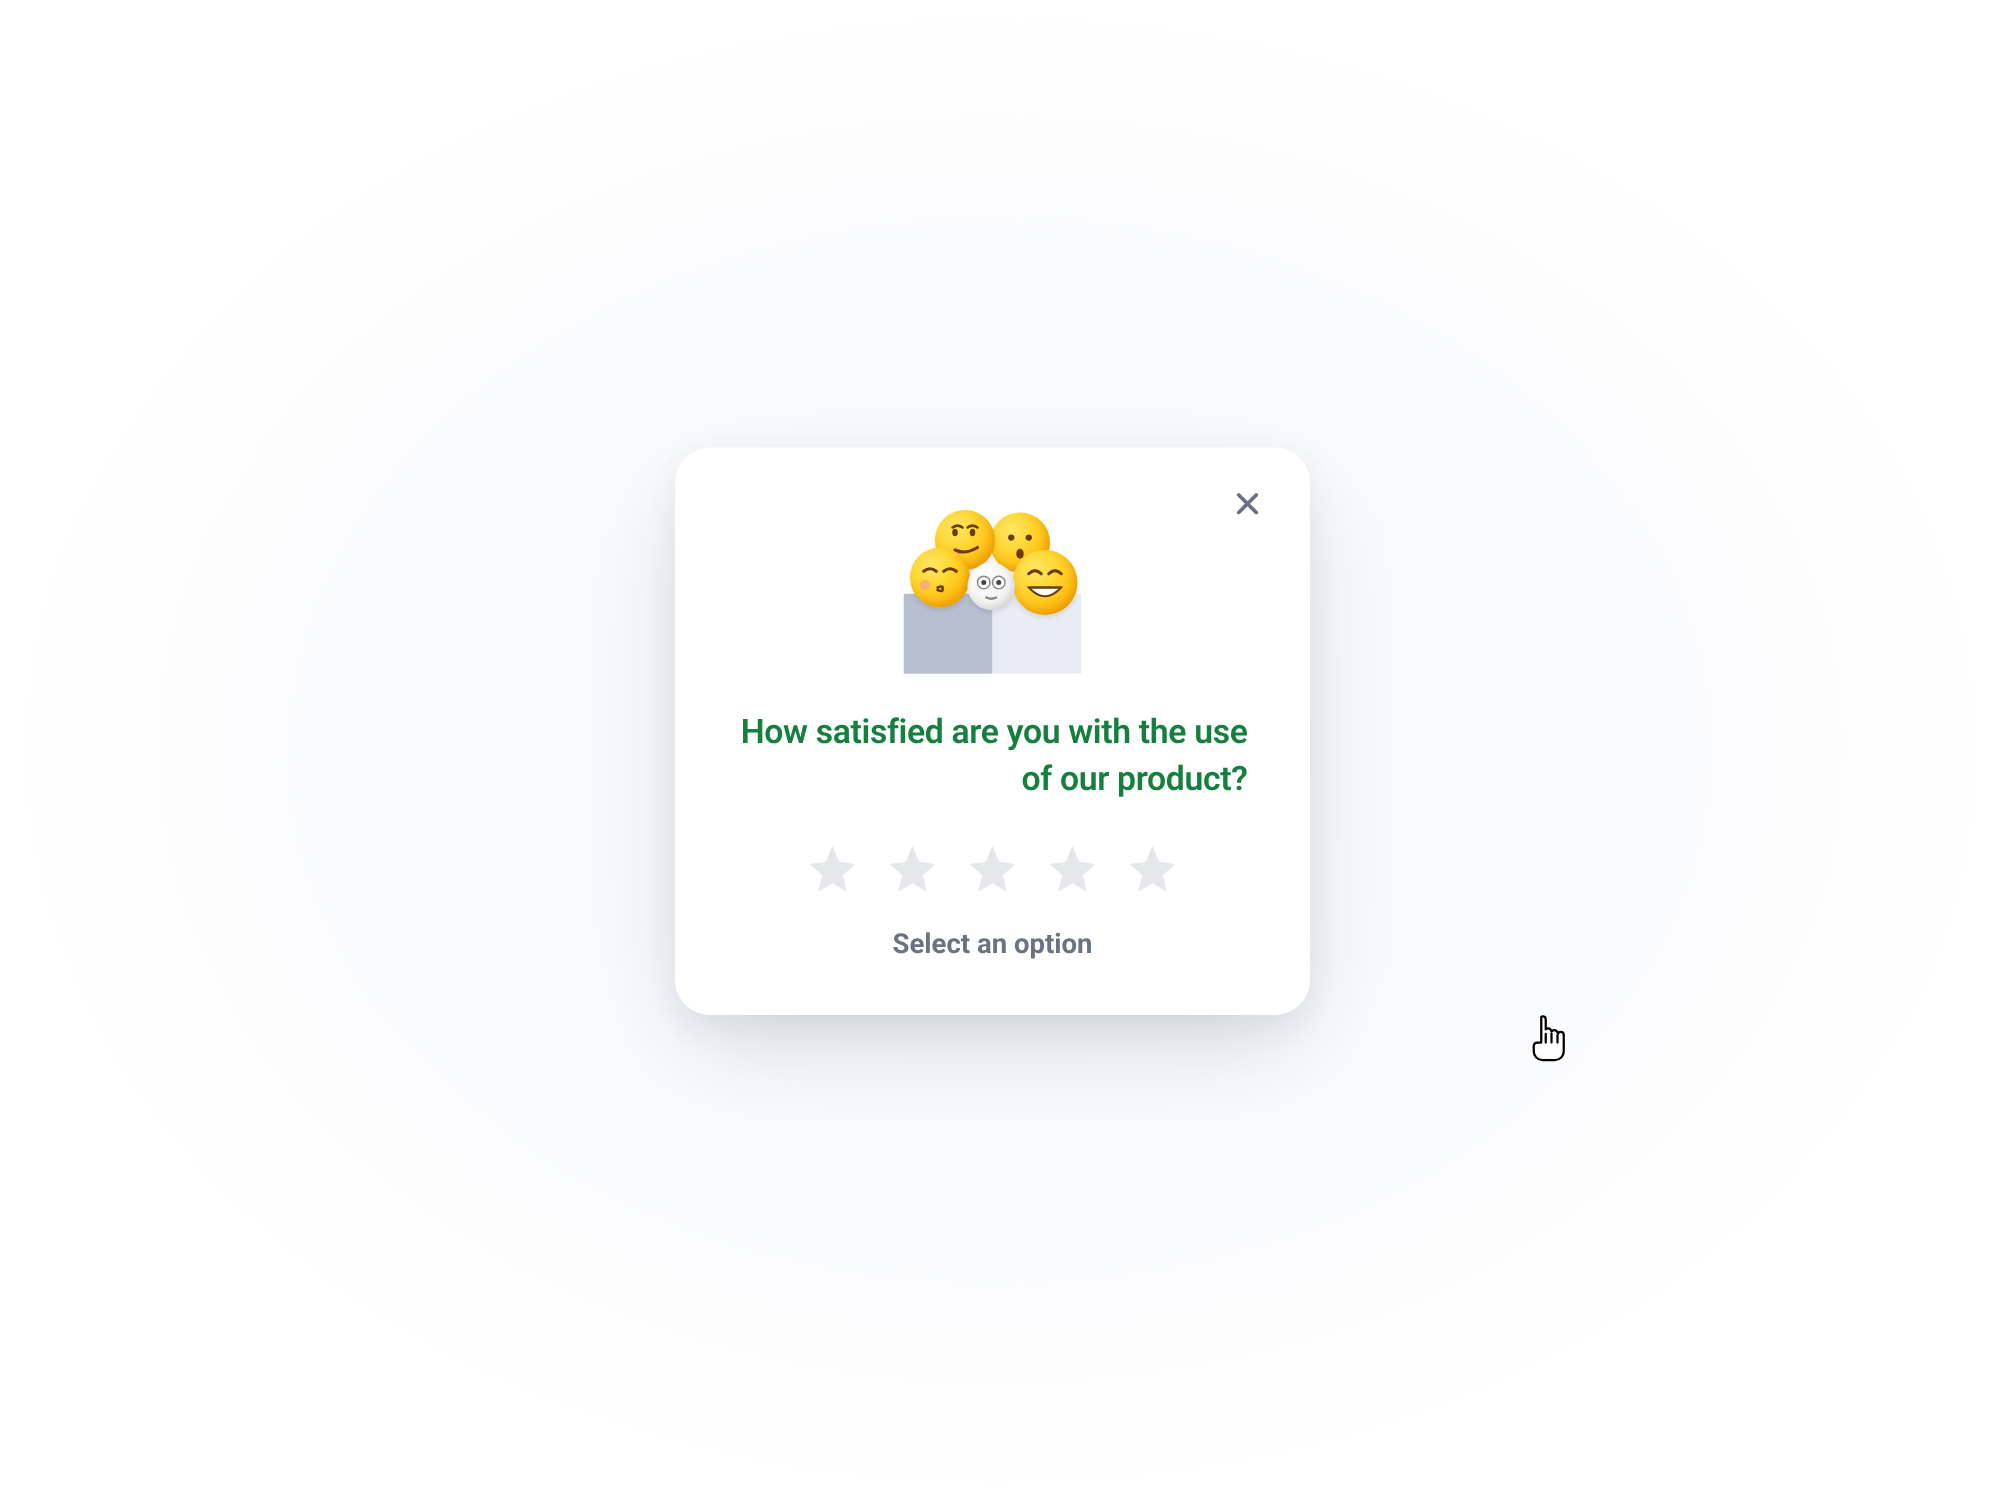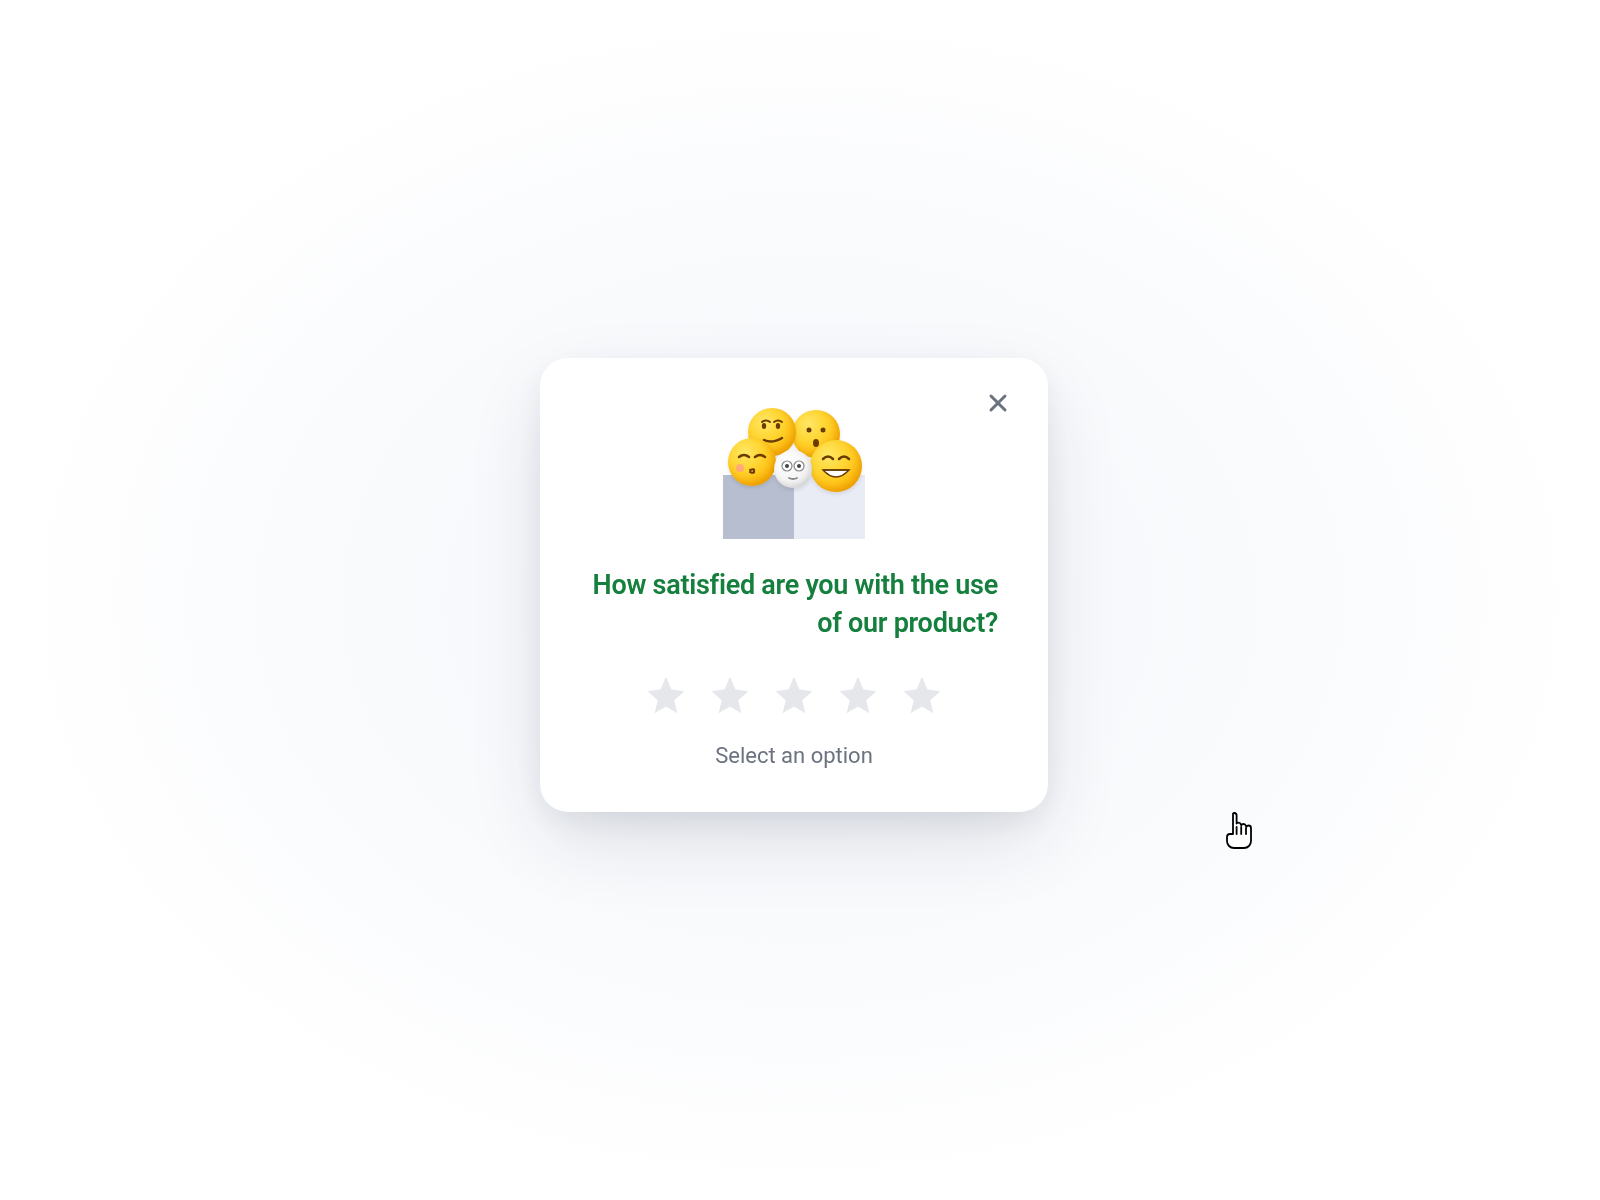--- a/index.html
+++ b/index.html
@@ -120,21 +120,21 @@
     }
 
     .star svg {
       width: 100%;
       height: 100%;
     }
 
     .hint {
       font-size: 22px;
       color: #6b7280;
-      font-weight: 400;
+      font-weight: 700;
     }
 
     .cursor {
       position: absolute;
       left: 1220px;
       top: 810px;
       width: 36px;
       height: 40px;
       pointer-events: none;
     }

